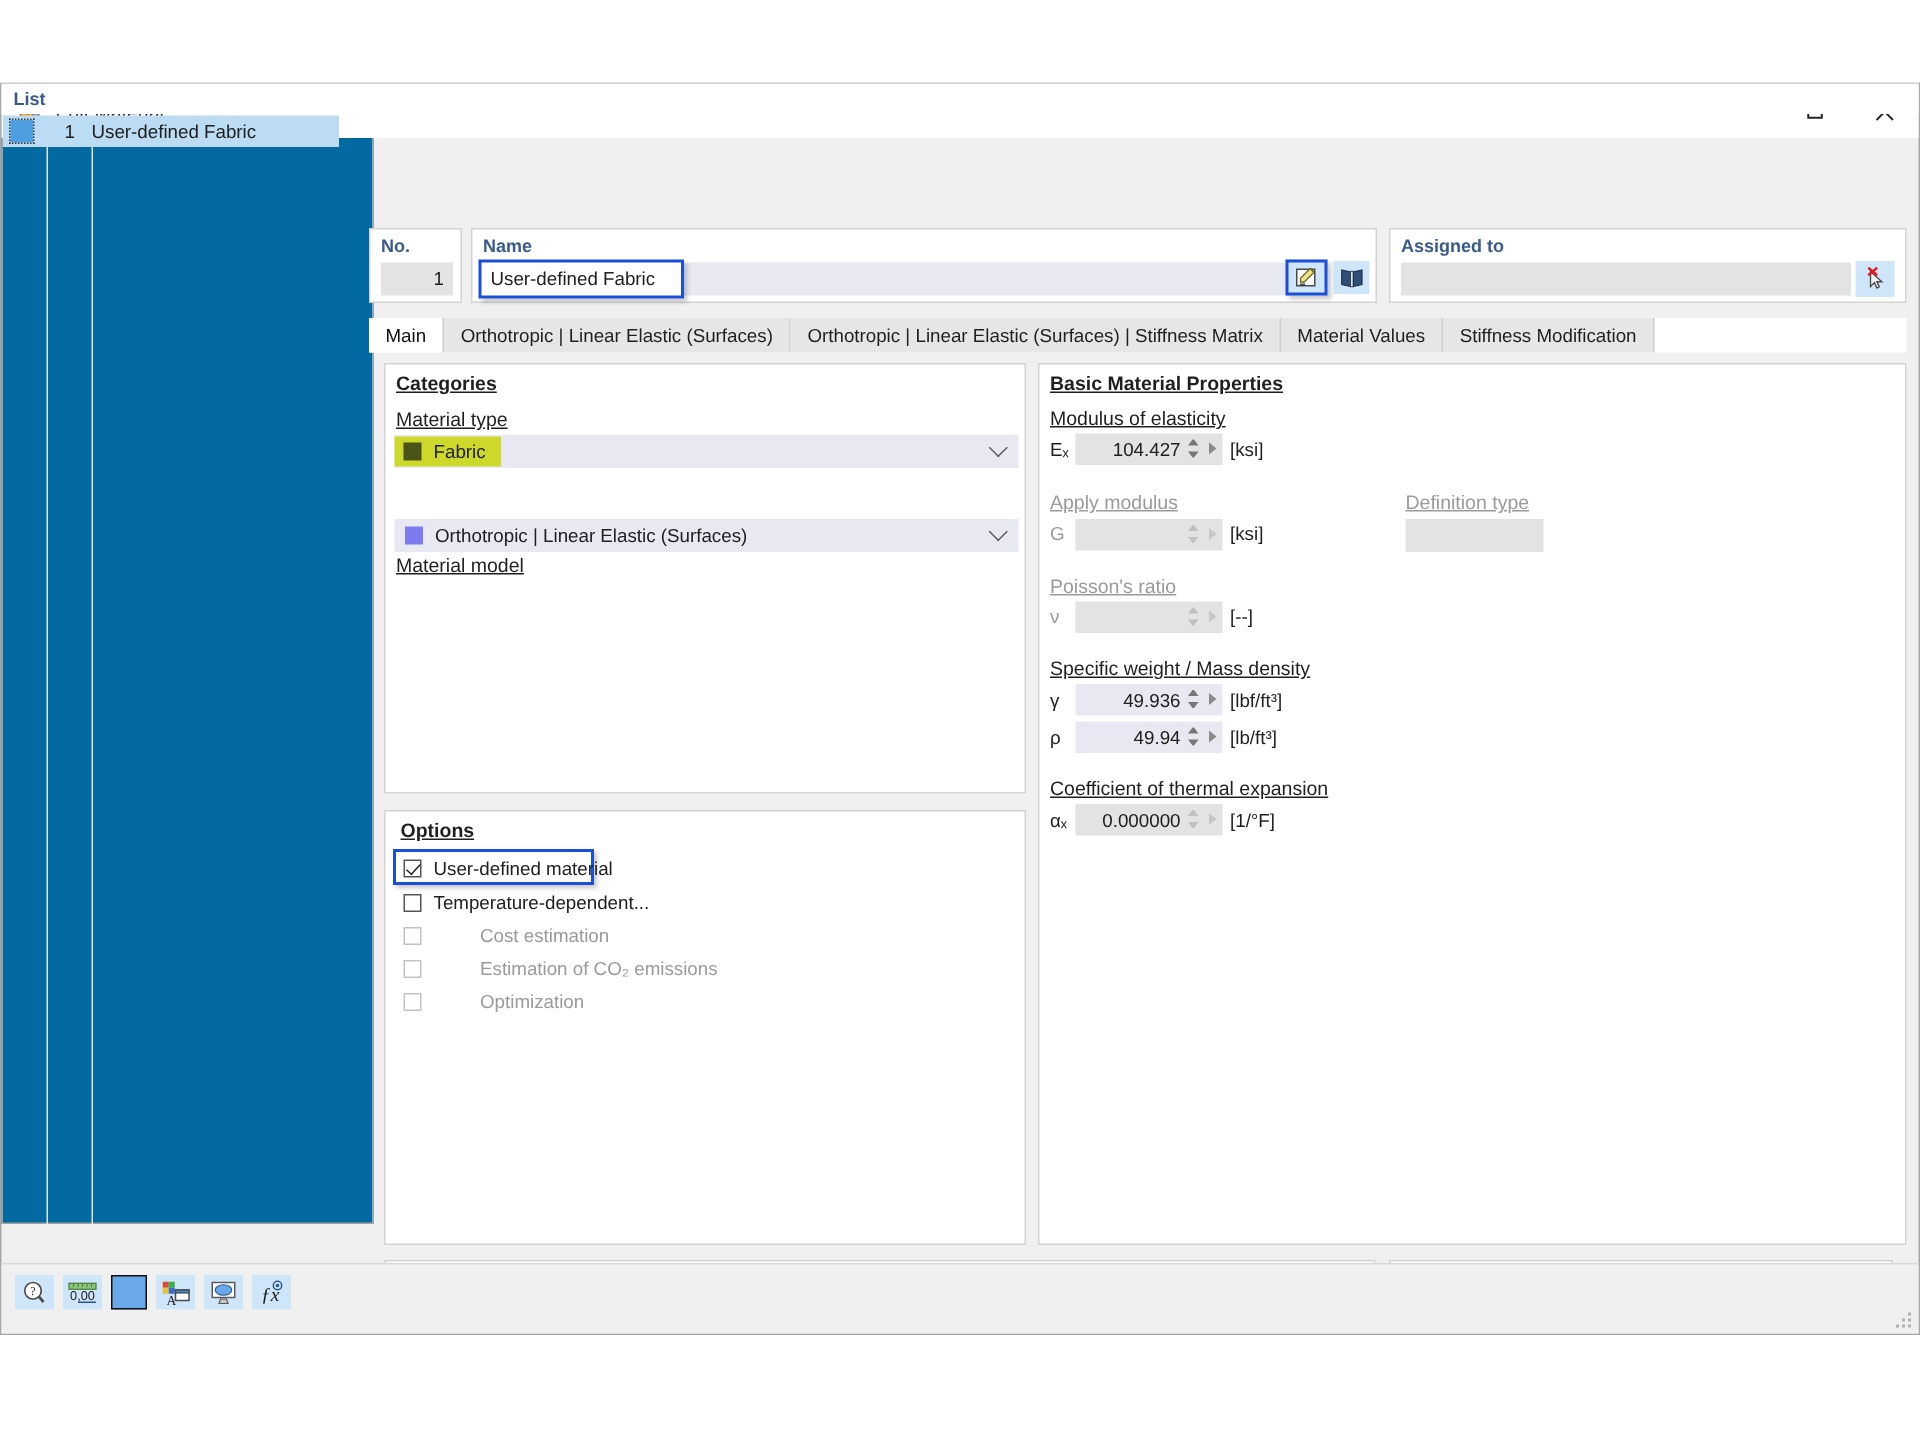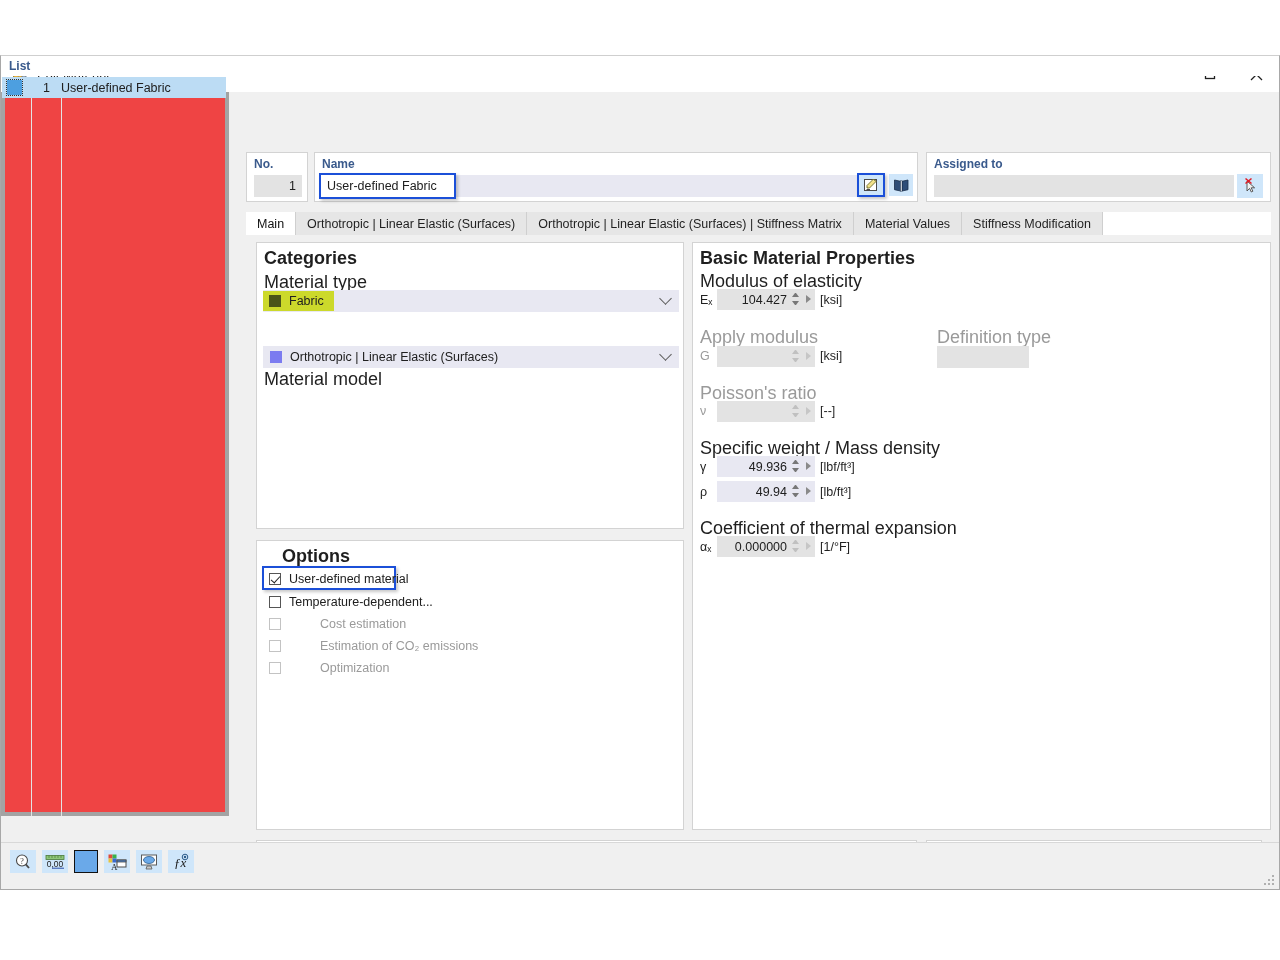--- a/index.html
+++ b/index.html
@@ -31,21 +31,21 @@
   .wctrls { margin-left:auto; display:flex; height:36px; }
   .wbtn { width:46px; height:36px; display:flex; align-items:center; justify-content:center;
           font-size:14px; color:#2a2a2a; }
   .wbtn.close { font-size:16px; }
 
   
   .panel { background:#ffffff; border:1px solid #d3d3d3; position:absolute; }
   .grouphdr { color:#3a5a8c; font-weight:bold; font-size:12px; }
 
   
-  #listPanel { left:9px; top:43px; width:228px; height:760px; background:#ef4444; border:4px solid #a3a3a3; }
+  #listPanel { left:9px; top:43px; width:248px; height:760px; background:#0369a1; border:1px solid #a3a3a3; }
   #listPanel .hdr { position:absolute; left:0; top:0; width:100%; height:20px;
       background:#ffffff; color:#3a5a8c; font-weight:bold; font-size:12px;
       padding-left:8px; line-height:20px; border-bottom:1px solid #ffffff;}
   .lrow { position:absolute; left:1px; top:21px; width:224px; height:21px;
       background:#bcdcf4; display:flex; align-items:center; }
   .lrow .sw { width:15px; height:15px; background:#4d9fe0; margin-left:5px;
       outline:1px dotted #333; }
   .lrow .num { width:22px; text-align:right; margin-left:6px; font-size:12.5px; }
   .lrow .nm { margin-left:11px; font-size:12.5px; }
   .lvline { position:absolute; background:#e3e3e3; width:1px; top:21px; height:739px; }
@@ -80,21 +80,21 @@
          font-size:12.5px; background:#e6e6e6; border-right:1px solid #cfcfcf; color:#1f1f1f; }
   .tab.active { background:#ffffff; color:#111; }
 
   
   #catPanel { left:255px; top:186px; width:428px; height:287px; }
   #optPanel { left:255px; top:484px; width:428px; height:290px; }
   #propPanel { left:691px; top:186px; width:579px; height:588px; }
   #cmtPanel { left:255px; top:784px; width:661px; height:44px; }
   #cmtPanel2 { left:925px; top:784px; width:336px; height:44px; }
 
-  .lbl { position:absolute; font-size:18px; color:#1f1f1f; }
+  .lbl { position:absolute; font-size:13px; color:#1f1f1f;text-decoration:underline; }
   .lbl.dim { color:#9a9a9a; }
 
   .combo { position:absolute; height:22px; background:#e8e8f2; display:flex;
            align-items:center; font-size:12.5px; }
   .combo .chev { position:absolute; right:9px; top:4px; width:9px; height:9px;
                  border-right:1.6px solid #5a5a5a; border-bottom:1.6px solid #5a5a5a;
                  transform:rotate(45deg); }
   .swbox { width:12px; height:12px; margin-left:7px; }
   .combo .ctext { margin-left:8px; }
   .hl { background:#ccd92b; height:20px; display:flex; align-items:center; }
@@ -293,21 +293,21 @@
       </div>
       <span class="lbl" style="left:7px; top:85px;margin-top:41px;">Material model</span>
       <div class="combo" style="left:6px; top:103px; width:416px;">
         <span class="swbox" style="background:#7b7bf0;"></span>
         <span class="ctext">Orthotropic | Linear Elastic (Surfaces)</span>
         <span class="chev"></span>
       </div>
     </div>
 
     <div class="panel" id="optPanel">
-      <span class="lbl grouphdr" style="left:25px; top:5px;">Options</span>
+      <span class="lbl grouphdr" style="left:10px; top:5px;">Options</span>
 
       <div class="focusbox" style="left:5px; top:25px; width:134px; height:24px;"></div>
       <div class="cbrow" style="left:12px; top:31px; z-index:8;">
         <span class="cb on"></span>
         <span class="txt">User-defined material</span>
       </div>
 
       <div class="cbrow" style="left:12px; top:54px;">
         <span class="cb"></span>
         <span class="txt">Temperature-dependent...</span>

